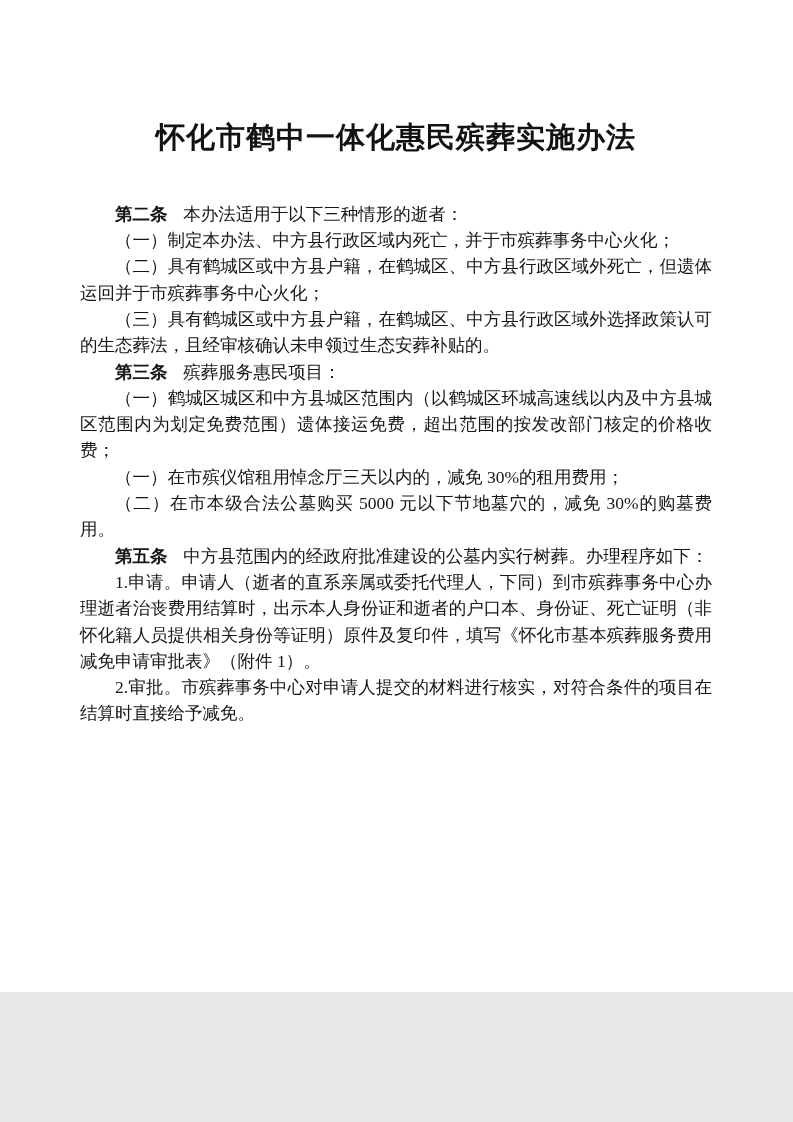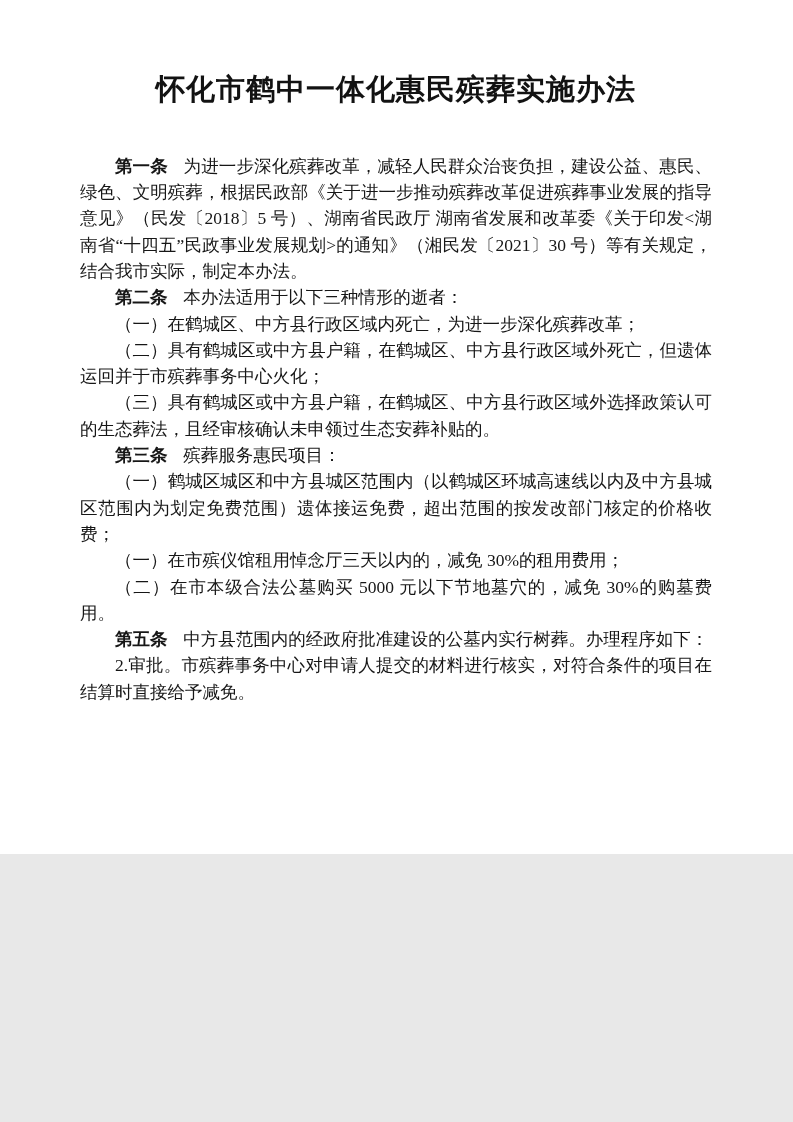--- a/index.html
+++ b/index.html
@@ -3,25 +3,25 @@
 <meta charset="utf-8">
 <style>
   html, body {
     margin: 0;
     padding: 0;
     background: #e8e8e8;
   }
   .page {
     position: relative;
     width: 793px;
-    height: 854px;
+    height: 992px;
     margin: 0 auto;
     background: #ffffff;
     box-sizing: border-box;
-    padding: 72px 81px 0 80px;
+    padding: 120px 81px 0 80px;
     color: #161616;
     font-family: "Liberation Serif", "DejaVu Serif", serif;
     overflow: hidden;
   }
   .doc-title {
     margin: 0 0 46px 0;
     font-family: "Liberation Sans", "DejaVu Sans", sans-serif;
     font-weight: 700;
     font-size: 29px;
     line-height: 1.2;
@@ -48,41 +48,41 @@
     margin: 0;
   }
 </style>
 </head>
 <body>
 
 <div class="page">
   <h1 class="doc-title">怀化市鹤中一体化惠民殡葬实施办法</h1>
 
   <div class="body-text">
-    <p class="para"><span class="article-label">第一条</span><span>为进一步深化殡葬改革，减轻人民群众治丧负担，建设公益、惠民、绿色、文明殡葬，根据民政部《关于进一步推动殡葬改革促进殡葬事业发展的指导意见》（民发〔2018〕5 号）、湖南省民政厅 湖南省发展和改革委《关于印发&lt;湖南省“十四五”民政事业发展规划&gt;的通知》（湘民发〔2021〕30 号）等有关规定，结合我市实际，制定本办法。</span></p>
 
     <p class="para"><span class="article-label">第二条</span><span>本办法适用于以下三种情形的逝者：</span></p>
 
-    <p class="para"><span>（一）在鹤城区、中方县行政区域内死亡，为进一步深化殡葬改革；</span></p>
+    <p class="para"><span>（一）制定本办法、中方县行政区域内死亡，并于市殡葬事务中心火化；</span></p>
 
     <p class="para"><span>（二）具有鹤城区或中方县户籍，在鹤城区、中方县行政区域外死亡，但遗体运回并于市殡葬事务中心火化；</span></p>
 
     <p class="para"><span>（三）具有鹤城区或中方县户籍，在鹤城区、中方县行政区域外选择政策认可的生态葬法，且经审核确认未申领过生态安葬补贴的。</span></p>
 
     <p class="para"><span class="article-label">第三条</span><span>殡葬服务惠民项目：</span></p>
 
     <p class="para"><span>（一）鹤城区城区和中方县城区范围内（以鹤城区环城高速线以内及中方县城区范围内为划定免费范围）遗体接运免费，超出范围的按发改部门核定的价格收费；</span></p>
 
 
 
 
 
     <p class="para"><span>（一）在市殡仪馆租用悼念厅三天以内的，减免 30%的租用费用；</span></p>
 
     <p class="para"><span>（二）在市本级合法公墓购买 5000 元以下节地墓穴的，减免 30%的购墓费用。</span></p>
 
     <p class="para"><span class="article-label">第五条</span><span>中方县范围内的经政府批准建设的公墓内实行树葬。办理程序如下：</span></p>
 
+    <p class="para"><span>1.申请。申请人（逝者的直系亲属或委托代理人，下同）到市殡葬事务中心办理逝者治丧费用结算时，出示本人身份证和逝者的户口本、身份证、死亡证明（非怀化籍人员提供相关身份等证明）原件及复印件，填写《怀化市基本殡葬服务费用减免申请审批表》（附件 1）。</span></p>
 
     <p class="para"><span>2.审批。市殡葬事务中心对申请人提交的材料进行核实，对符合条件的项目在结算时直接给予减免。</span></p>
 
   </div>
 </div>
 
 </body></html>

